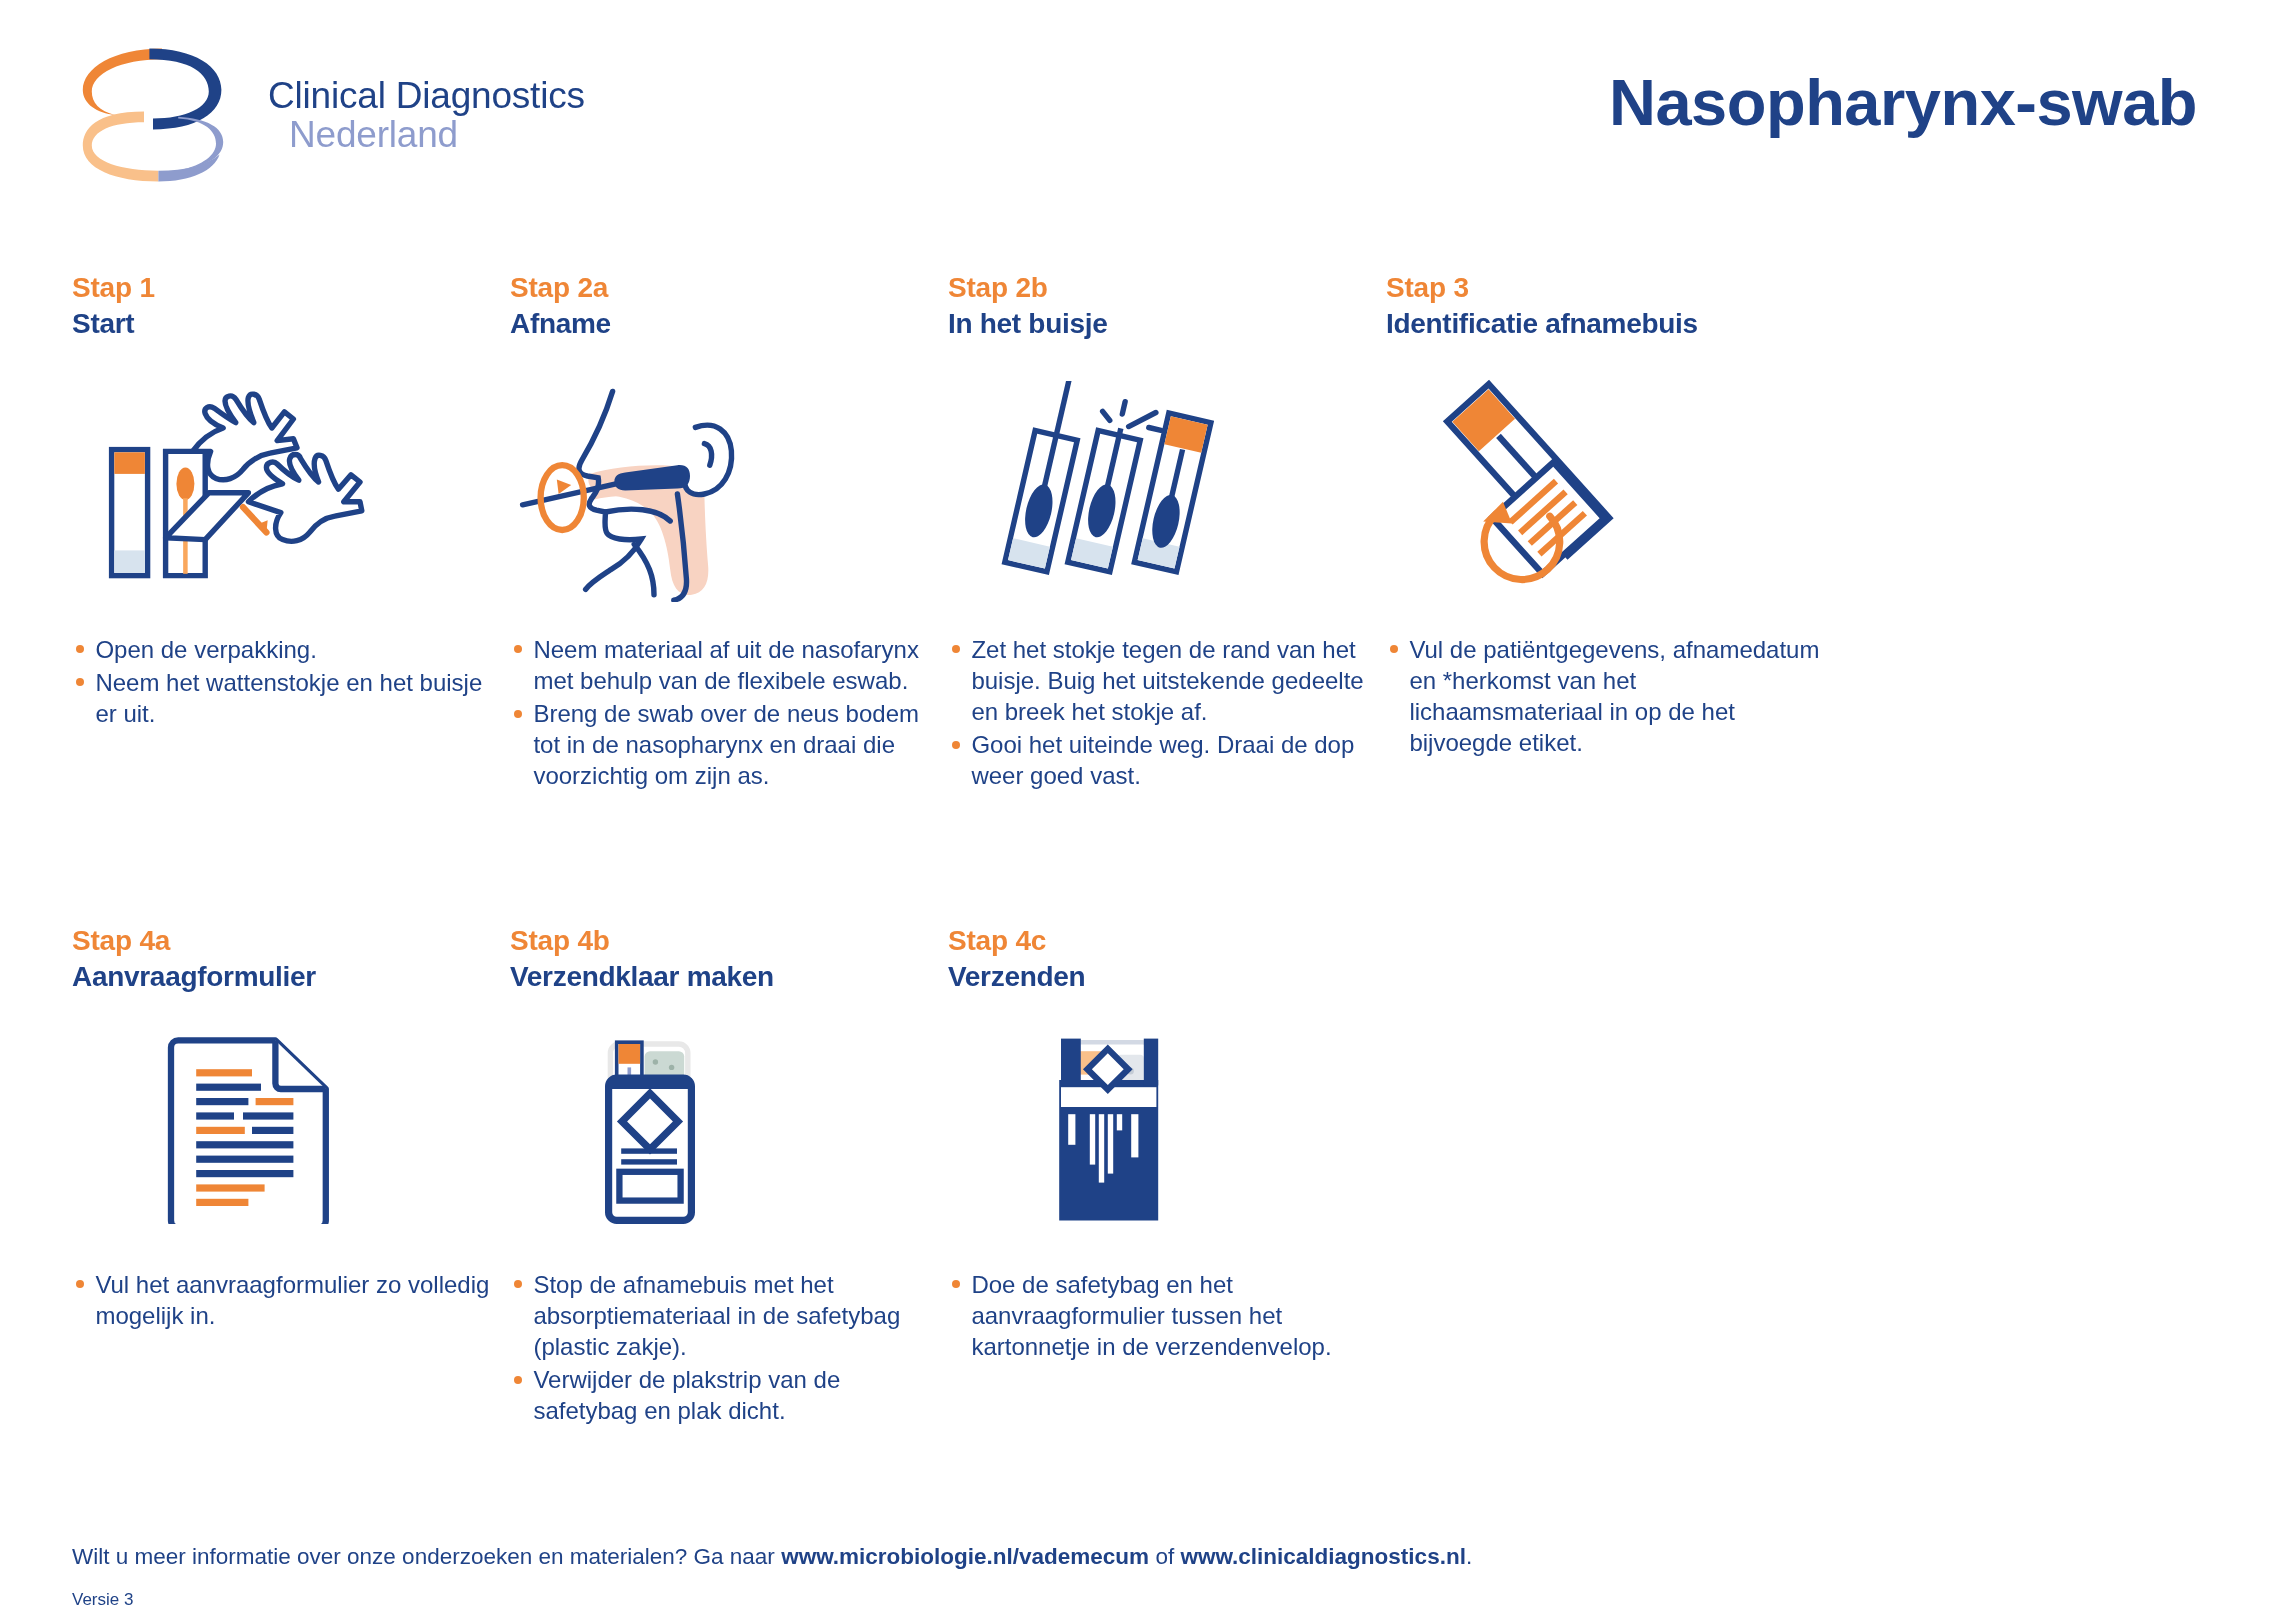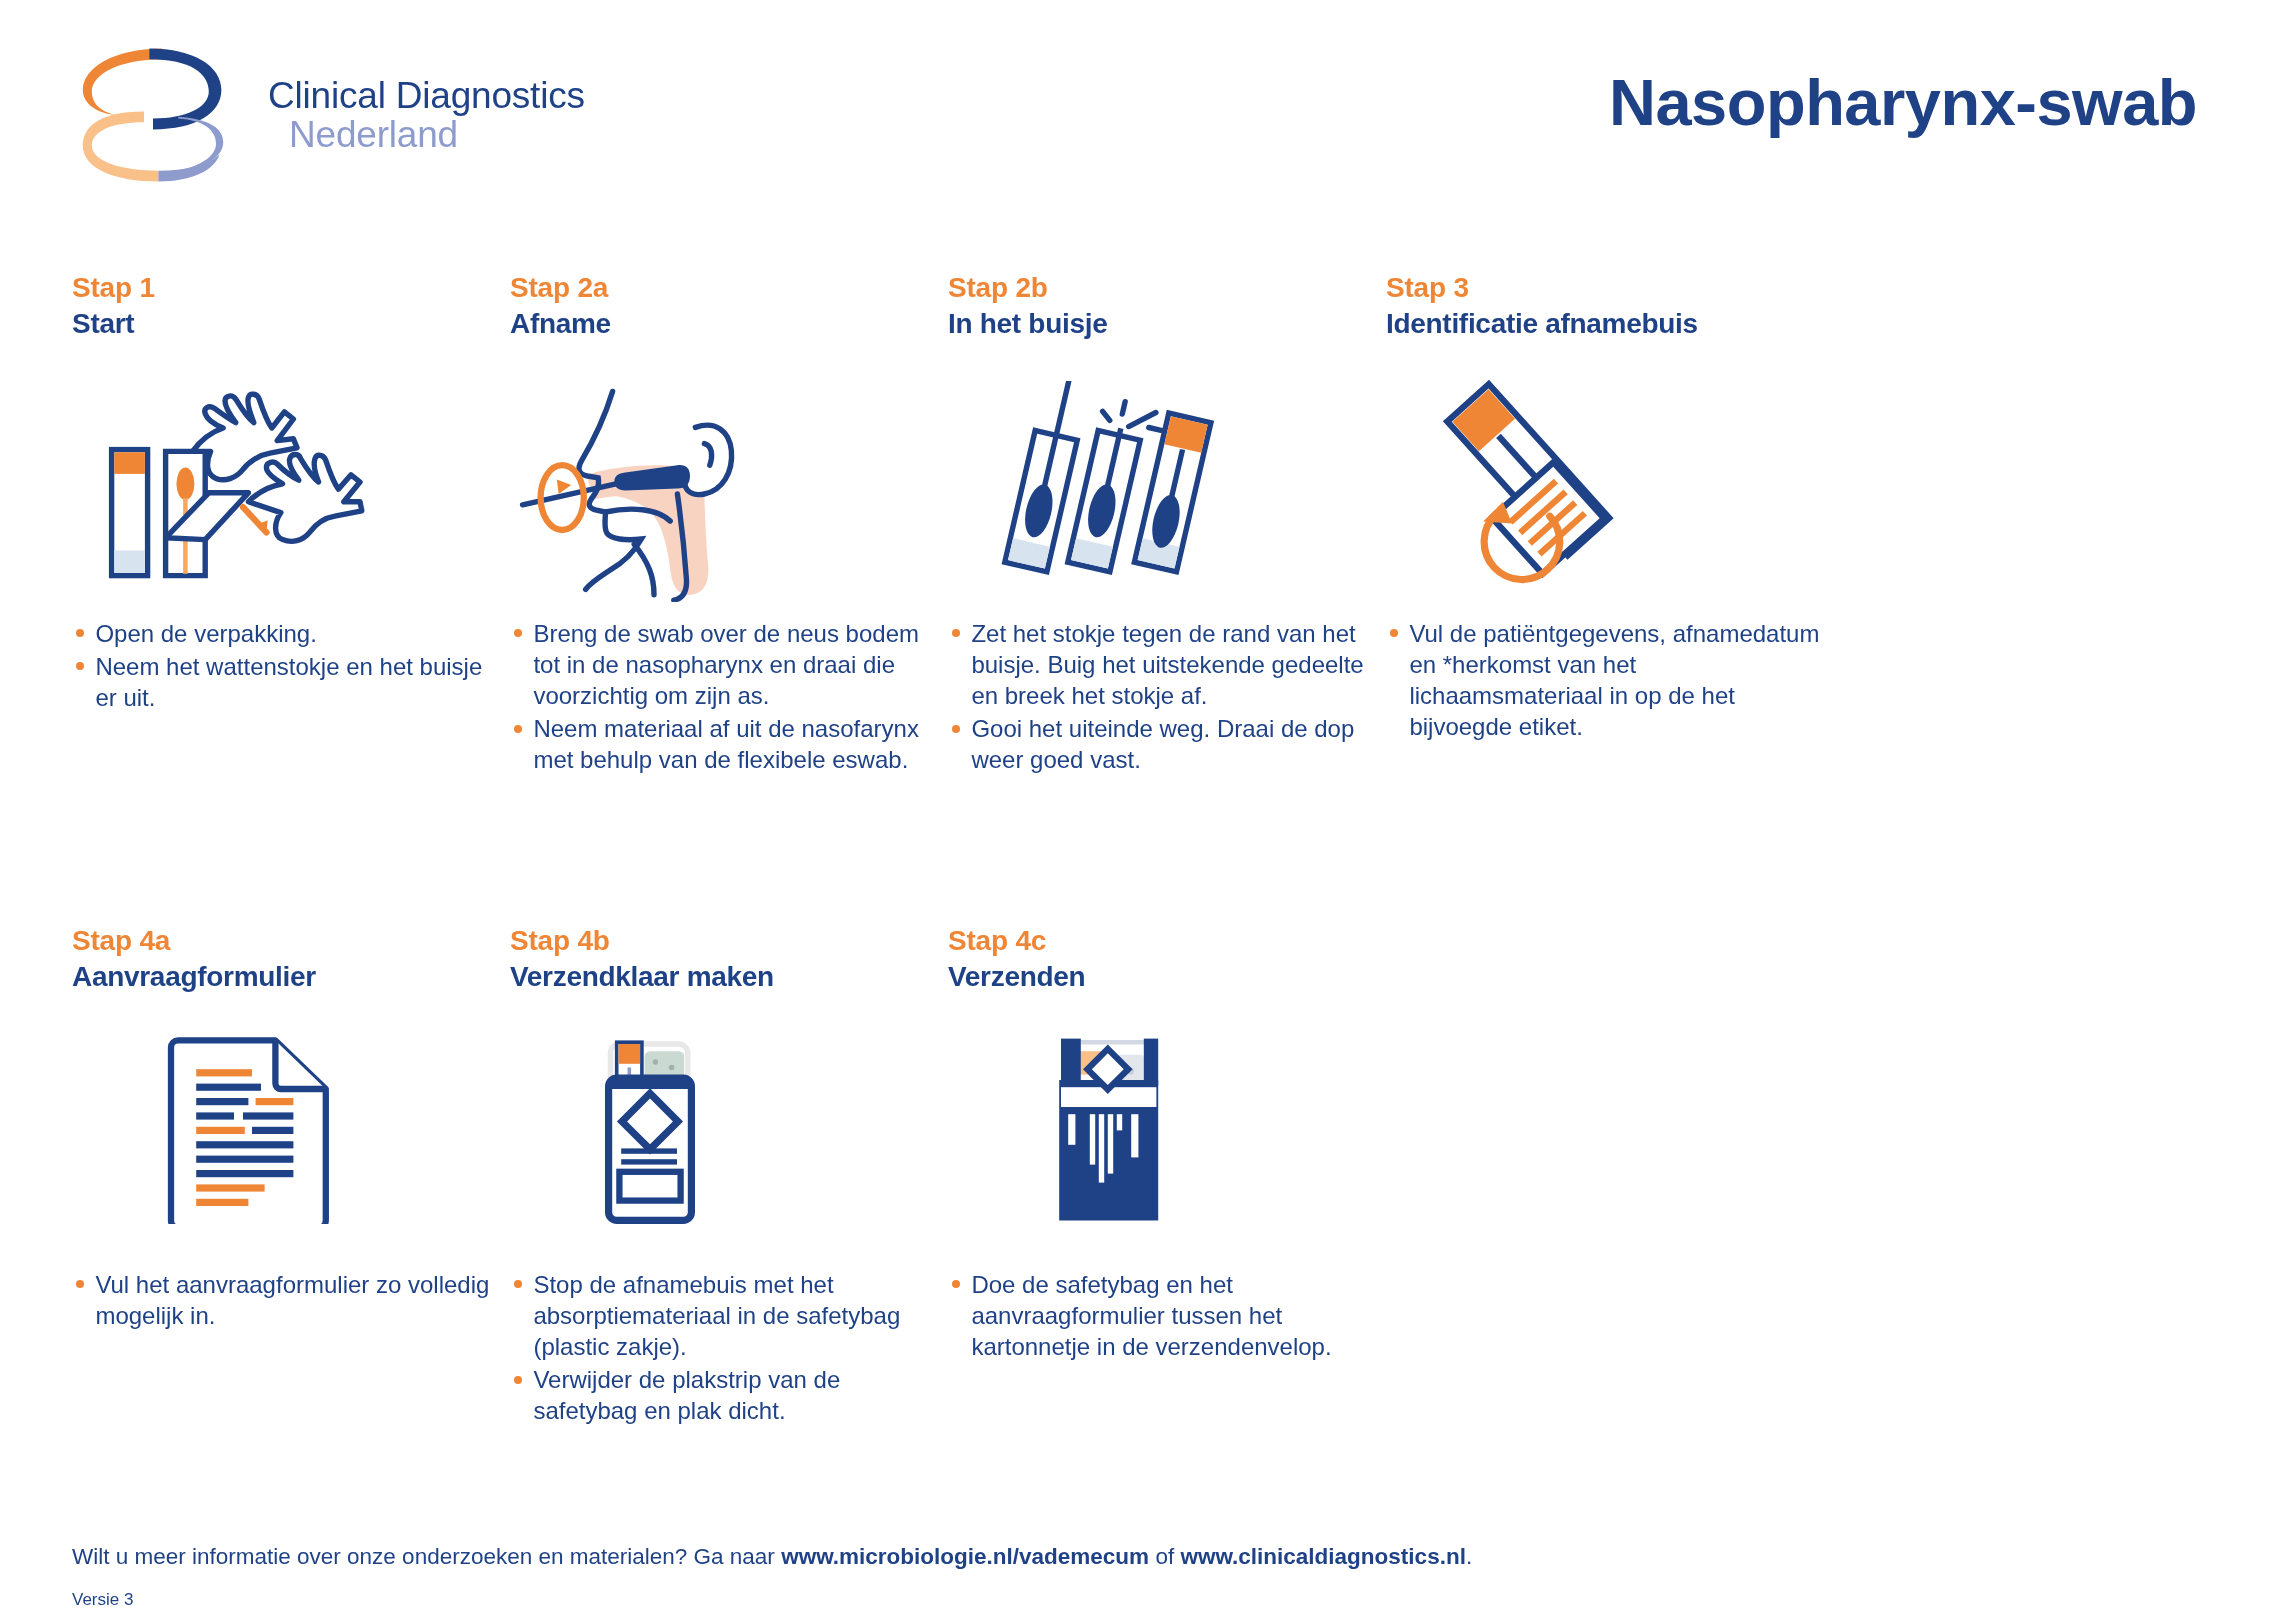--- a/index.html
+++ b/index.html
@@ -34,21 +34,21 @@
   .cols{display:flex;}
   .col{width:438px;flex:none;position:relative;}
 
   .step-no{font-size:28px;font-weight:bold;color:#ef8636;letter-spacing:-0.2px;line-height:1.28;}
   .step-name{font-size:28px;font-weight:bold;color:#1f4287;letter-spacing:-0.3px;line-height:1.28;}
 
   .art{height:225px;position:relative;margin-top:32px;}
   .art.r2{height:207px;margin-top:40px;}
   .art svg{position:absolute;}
 
-  .bullets{margin-top:19px;padding:0;list-style:none;}
+  .bullets{margin-top:35px;padding:0;list-style:none;}
   .bullets.r2{margin-top:27px;}
   .bullets li{
     position:relative;padding-left:23.4px;
     font-size:24px;line-height:1.30;color:#1f4287;
     margin-bottom:1.8px;
   }
   .bullets li::before{
     content:"";position:absolute;left:3.6px;top:11.7px;
     width:8px;height:8px;border-radius:50%;background:#ef8636;
   }
@@ -143,22 +143,22 @@
             <path d="M128 176 c16 20 22 36 22 56" fill="none" stroke="#1f4287" stroke-width="6" stroke-linecap="round"></path>
 
             <path d="M4 132 L120 106" stroke="#1f4287" stroke-width="6" stroke-linecap="round"></path>
             <path d="M118 96 l58 -8 c10 -1 14 4 14 12 c0 8 -4 14 -14 14 l-58 2 c-8 0 -12 -4 -12 -10 c0 -6 4 -9 12 -10 z" fill="#1f4287"></path>
 
             <ellipse cx="48" cy="124" rx="24" ry="36" fill="none" stroke="#ef8636" stroke-width="7"></ellipse>
             <path d="M42 104 l16 6 l-14 10 z" fill="#ef8636"></path>
           </svg>
         </div>
         <ul class="bullets">
+          <li>Neem materiaal af uit de nasofarynx met behulp van de flexibele eswab.</li>
           <li>Breng de swab over de neus bodem tot in de nasopharynx en draai die voorzichtig om zijn as.</li>
-          <li>Neem materiaal af uit de nasofarynx met behulp van de flexibele eswab.</li>
         </ul>
       </div>
 
       <div class="col">
         <div class="step-no">Stap 2b</div>
         <div class="step-name">In het buisje</div>
         <div class="art">
           <svg viewBox="0 0 320 240" width="288" height="216" style="left:16px;top:7.2px;">
             <g transform="rotate(13 90 150)">
               <rect x="58" y="60" width="48" height="150" fill="#fff" stroke="#1f4287" stroke-width="6"></rect>

